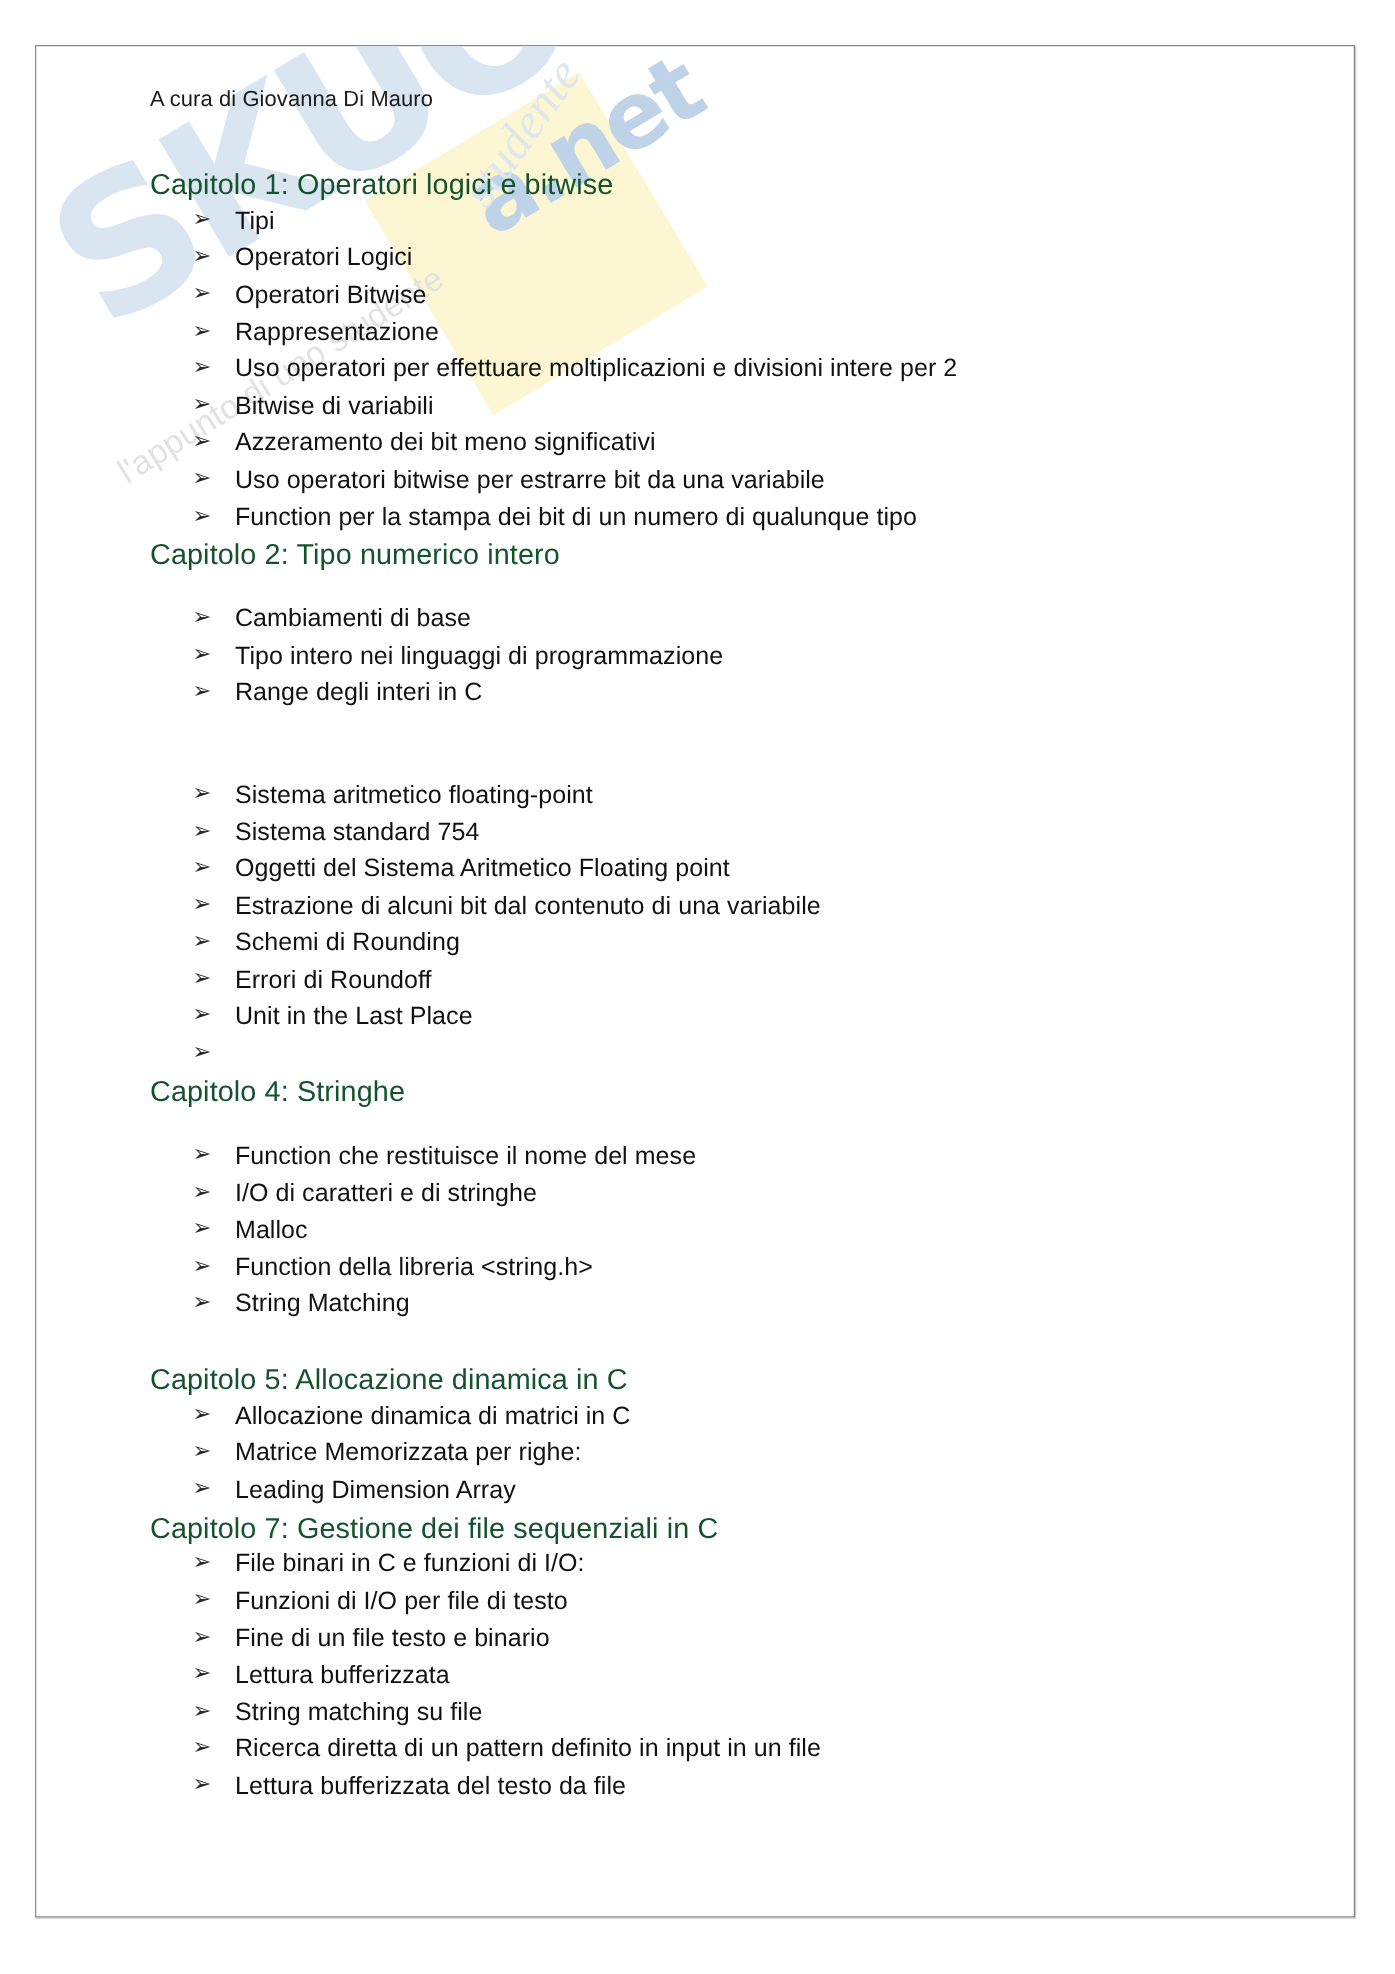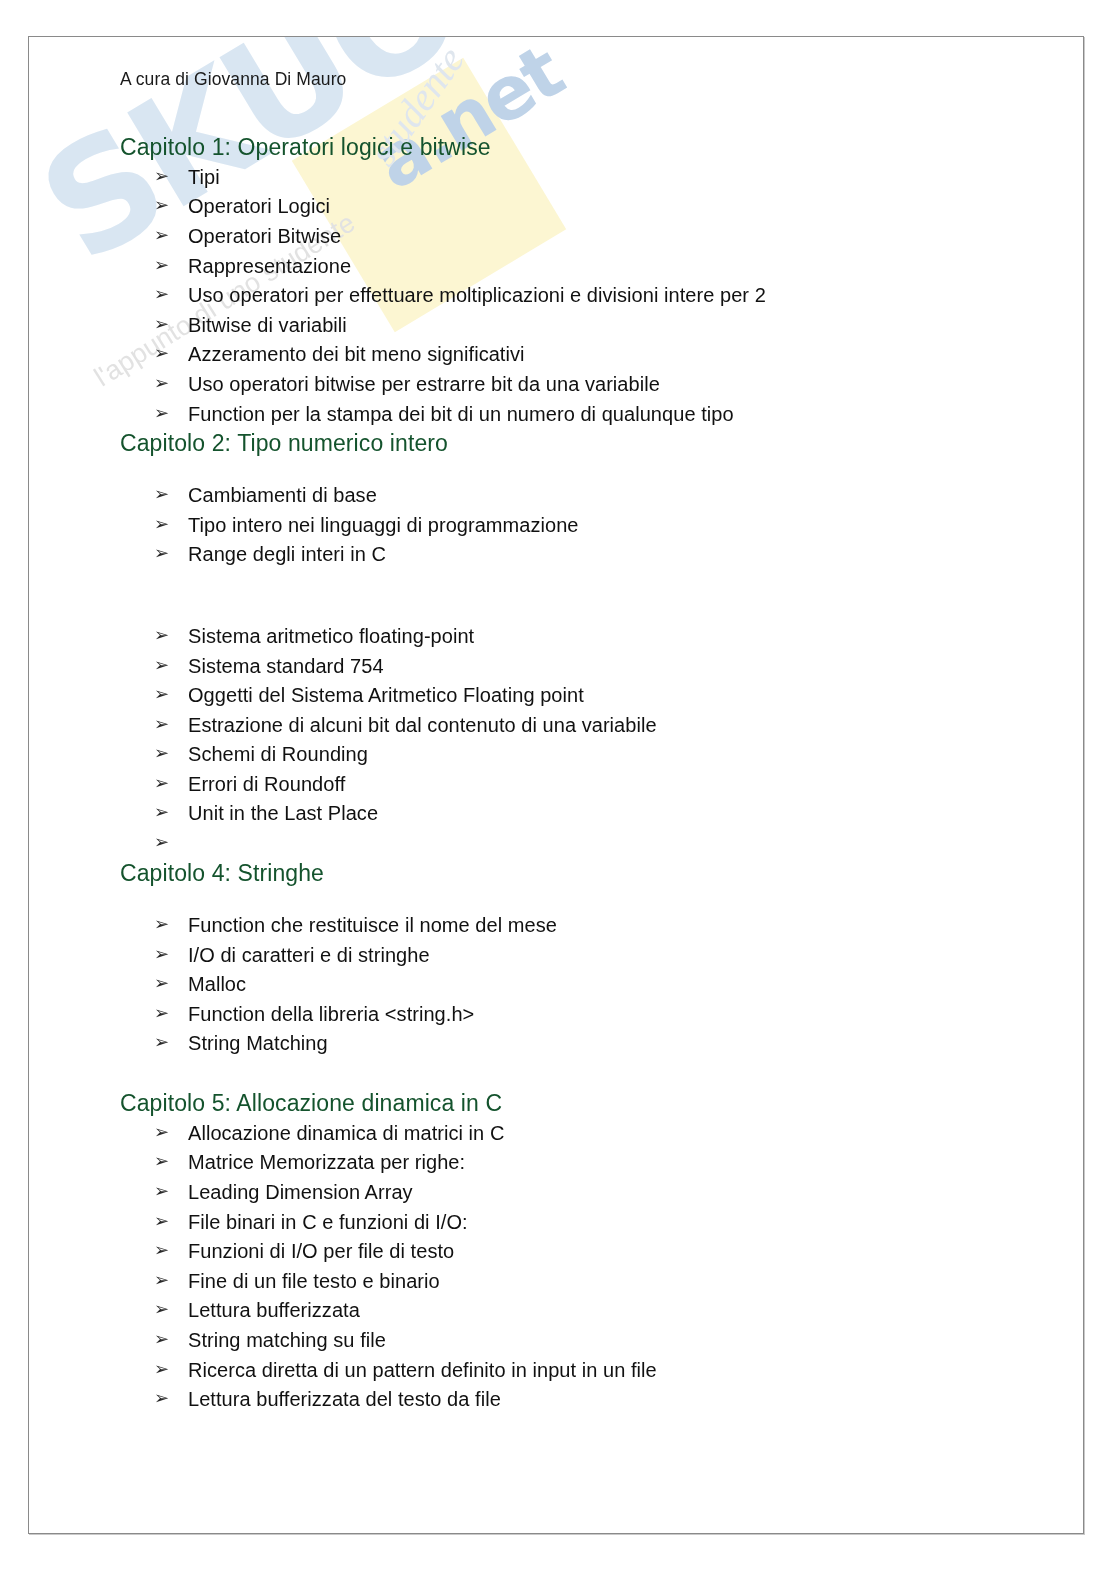--- a/index.html
+++ b/index.html
@@ -237,20 +237,21 @@
 
       <div class="gap-lg"></div>
 
       <h2 class="chapter-heading">Capitolo 5: Allocazione dinamica in C</h2>
       <ul class="topic-list">
         <li><span class="bullet-arrow">➢</span><span>Allocazione dinamica di matrici in C</span></li>
         <li><span class="bullet-arrow">➢</span><span>Matrice Memorizzata per righe:</span></li>
         <li><span class="bullet-arrow">➢</span><span>Leading Dimension Array</span></li>
       </ul>
 
+      <h2 class="chapter-heading">Capitolo 7: Gestione dei file sequenziali in C</h2>
       <ul class="topic-list">
         <li><span class="bullet-arrow">➢</span><span>File binari in C e funzioni di I/O:</span></li>
         <li><span class="bullet-arrow">➢</span><span>Funzioni di I/O per file di testo</span></li>
         <li><span class="bullet-arrow">➢</span><span>Fine di un file testo e binario</span></li>
         <li><span class="bullet-arrow">➢</span><span>Lettura bufferizzata</span></li>
         <li><span class="bullet-arrow">➢</span><span>String matching su file</span></li>
         <li><span class="bullet-arrow">➢</span><span>Ricerca diretta di un pattern definito in input in un file</span></li>
         <li><span class="bullet-arrow">➢</span><span>Lettura bufferizzata del testo da file</span></li>
       </ul>
 

